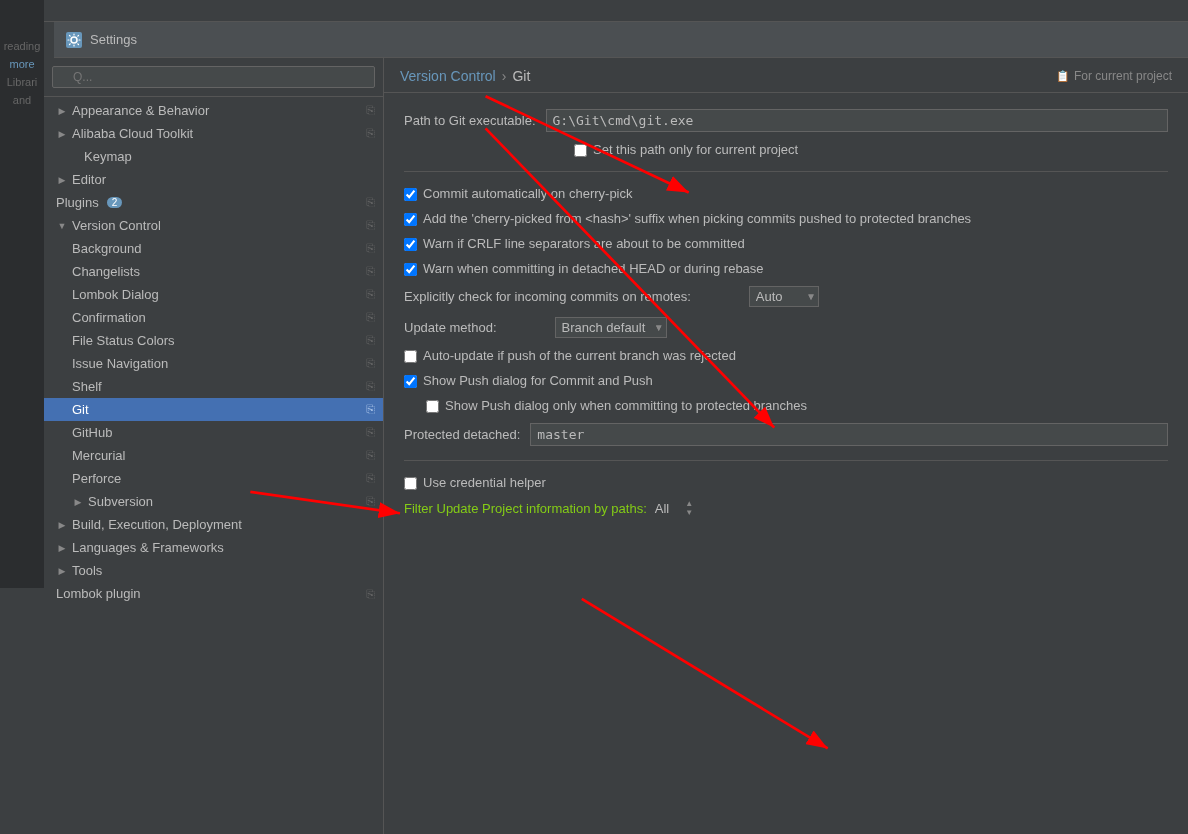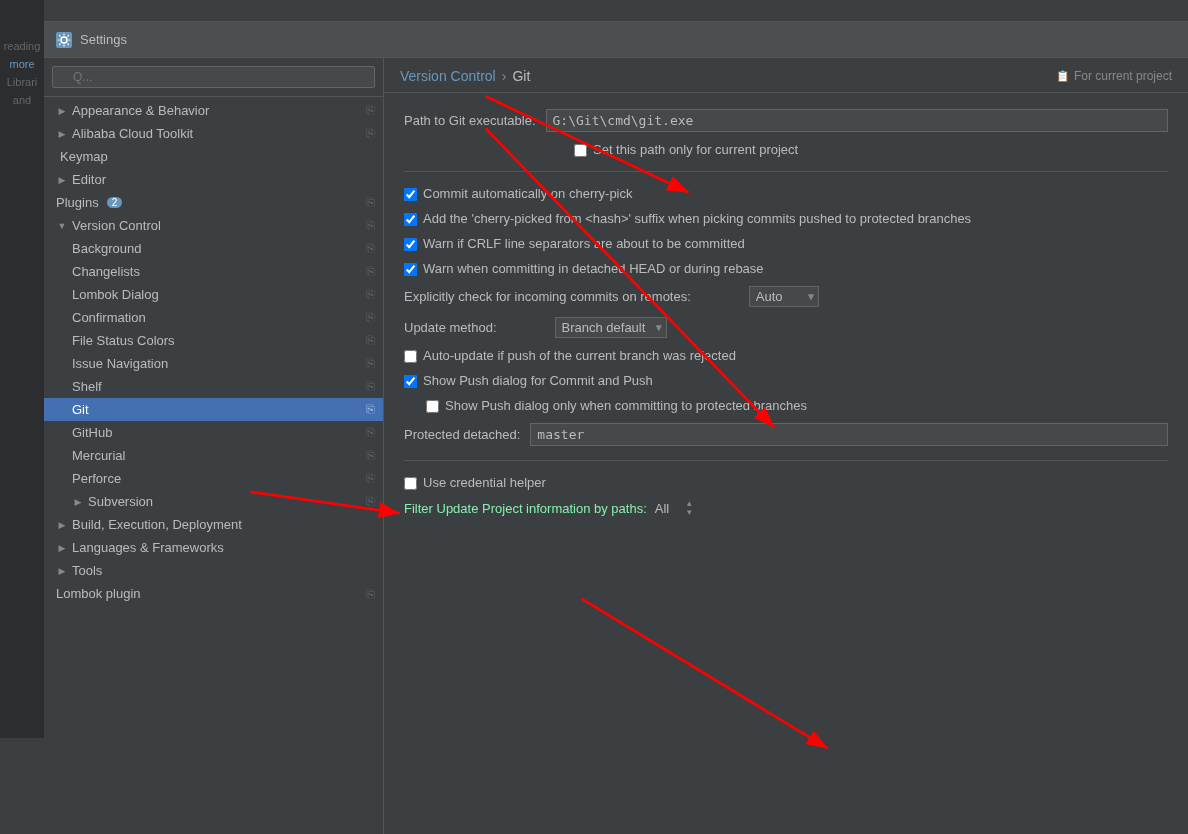--- a/index.html
+++ b/index.html
@@ -22,20 +22,21 @@
     }
 
     .dialog-title-bar {
       height: 36px;
       background: #4b4f52;
       display: flex;
       align-items: center;
       padding: 0 12px;
       gap: 8px;
       border-bottom: 1px solid #555;
+      margin-left: 10px;
     }
 
     .dialog-icon {
       width: 16px;
       height: 16px;
       background: #6897bb;
       border-radius: 2px;
       display: flex;
       align-items: center;
       justify-content: center;
@@ -287,21 +288,21 @@
       z-index: 100;
     }
 
     .filter-row {
       display: flex;
       align-items: center;
       gap: 8px;
     }
 
     .filter-label {
-      color: #86efac;
+      color: #84cc16;
       font-size: 13px;
     }
 
     .filter-value {
       display: flex;
       align-items: center;
       gap: 16px;
       color: #bbbbbb;
       font-size: 13px;
     }
@@ -318,21 +319,21 @@
       line-height: 1;
     }
 
     
     .outer-frame {
       position: absolute;
       top: 0;
       left: 0;
       width: 44px;
       background: #2b2d2f;
-      height: 738px;
+      height: 588px;
       display: flex;
       flex-direction: column;
       align-items: center;
       padding-top: 40px;
       gap: 6px;
     }
 
     .outer-text {
       color: #666;
       font-size: 11px;
@@ -405,21 +406,21 @@
               <span>Appearance &amp; Behavior</span>
               <span class="copy-icon">⎘</span>
             </div>
 
             <div class="nav-item" style="padding-left:12px;">
               <span class="chevron">▶</span>
               <span>Alibaba Cloud Toolkit</span>
               <span class="copy-icon">⎘</span>
             </div>
 
-            <div class="nav-item" style="padding-left:16px;">
+            <div class="nav-item" style="padding-left:40px;">
               <span>Keymap</span>
             </div>
 
             <div class="nav-item" style="padding-left:12px;">
               <span class="chevron">▶</span>
               <span>Editor</span>
             </div>
 
             <div class="nav-item" style="padding-left:12px;">
               <span>Plugins</span>

